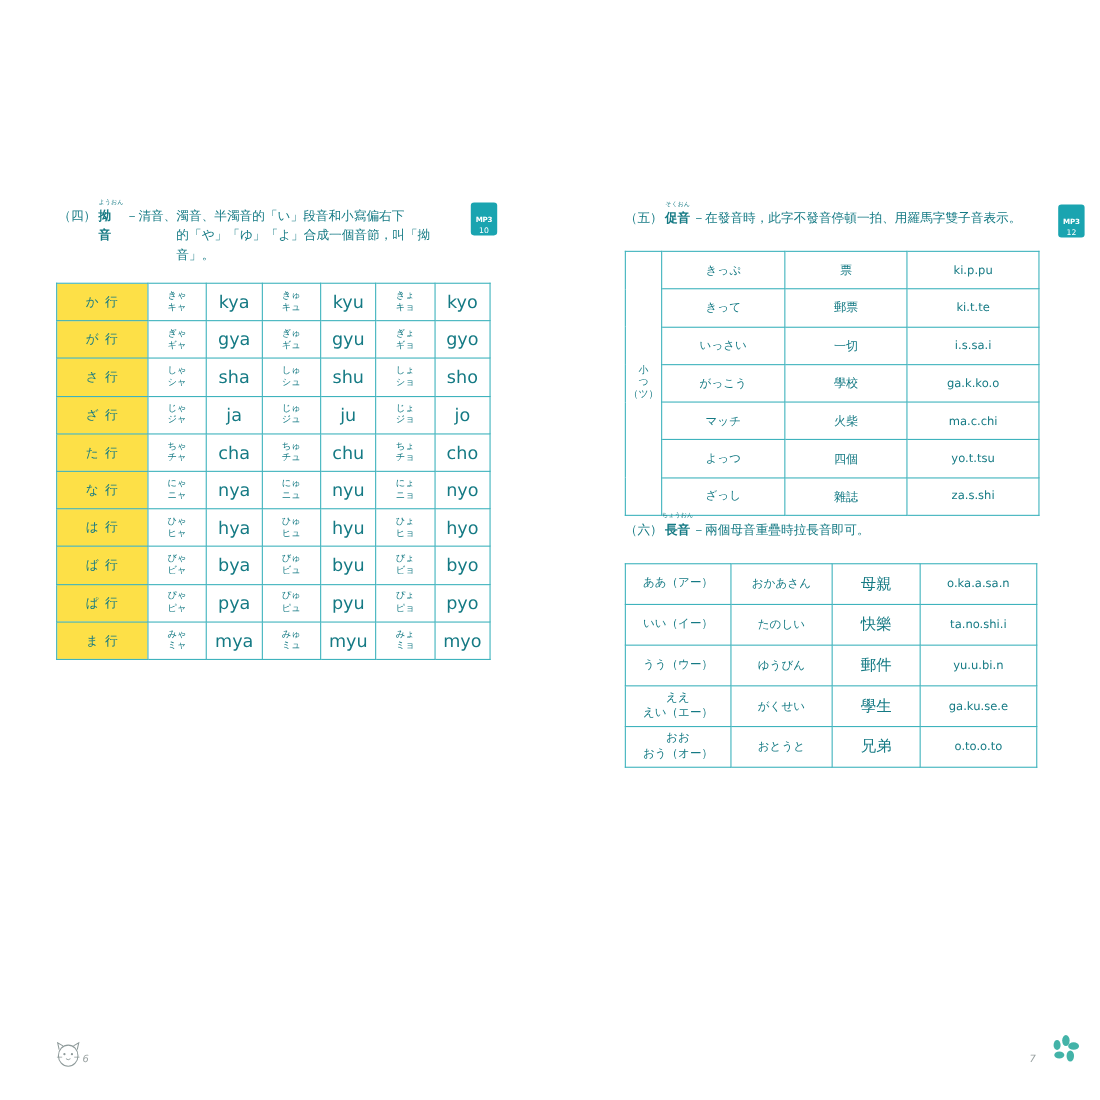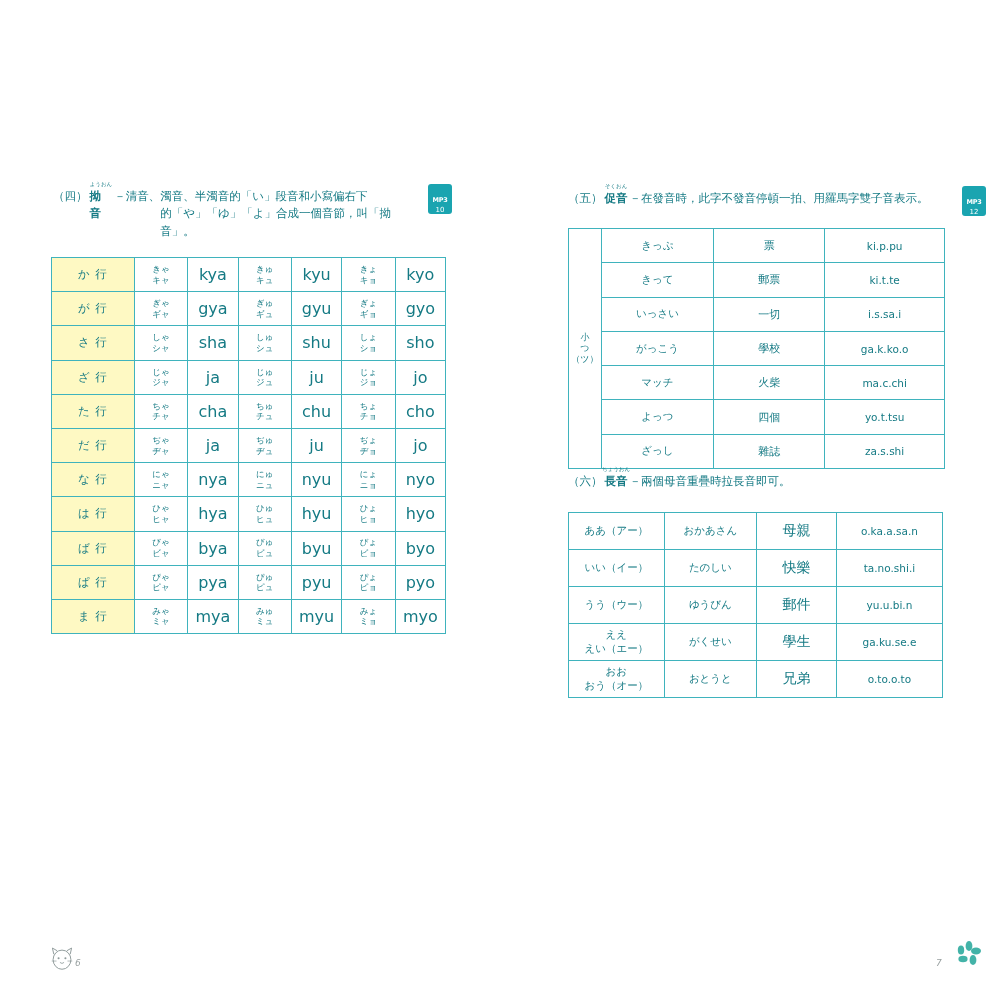--- a/index.html
+++ b/index.html
@@ -44,21 +44,21 @@
     color:#157a84;
     font-size:10.5px;
     text-align:center;
     vertical-align:middle;
     padding:0;
   }
   
   .youon{position:absolute;left:33px;top:109px;width:395px;}
   .youon td{height:33.2px;}
   .youon td.row-head{
-    width:78px;background:#fef9c3;font-size:11.5px;letter-spacing:1px;
+    width:78px;background:#fde047;font-size:11.5px;letter-spacing:1px;
   }
   .youon td.kana{
     width:50px;font-size:8.5px;line-height:1.25;letter-spacing:0;
   }
   .youon td.roma{width:47px;font-size:16px;}
   .kana2{display:block;}
   
   .sokuon{position:absolute;left:550px;top:80px;width:377px;}
   .sokuon td{height:33.3px;}
   .sokuon td.side{
@@ -196,38 +196,20 @@
                 <span class="kana2">チュ</span>
               </td>
             <td class="roma">chu</td>
             <td class="kana">
                 <span class="kana2">ちょ</span>
                 <span class="kana2">チョ</span>
               </td>
             <td class="roma">cho</td>
           </tr>
           <tr>
-            <td class="row-head">だ 行</td>
-            <td class="kana">
-                <span class="kana2">ぢゃ</span>
-                <span class="kana2">ヂャ</span>
-              </td>
-            <td class="roma">ja</td>
-            <td class="kana">
-                <span class="kana2">ぢゅ</span>
-                <span class="kana2">ヂュ</span>
-              </td>
-            <td class="roma">ju</td>
-            <td class="kana">
-                <span class="kana2">ぢょ</span>
-                <span class="kana2">ヂョ</span>
-              </td>
-            <td class="roma">jo</td>
-          </tr>
-          <tr>
             <td class="row-head">な 行</td>
             <td class="kana">
                 <span class="kana2">にゃ</span>
                 <span class="kana2">ニャ</span>
               </td>
             <td class="roma">nya</td>
             <td class="kana">
                 <span class="kana2">にゅ</span>
                 <span class="kana2">ニュ</span>
               </td>

